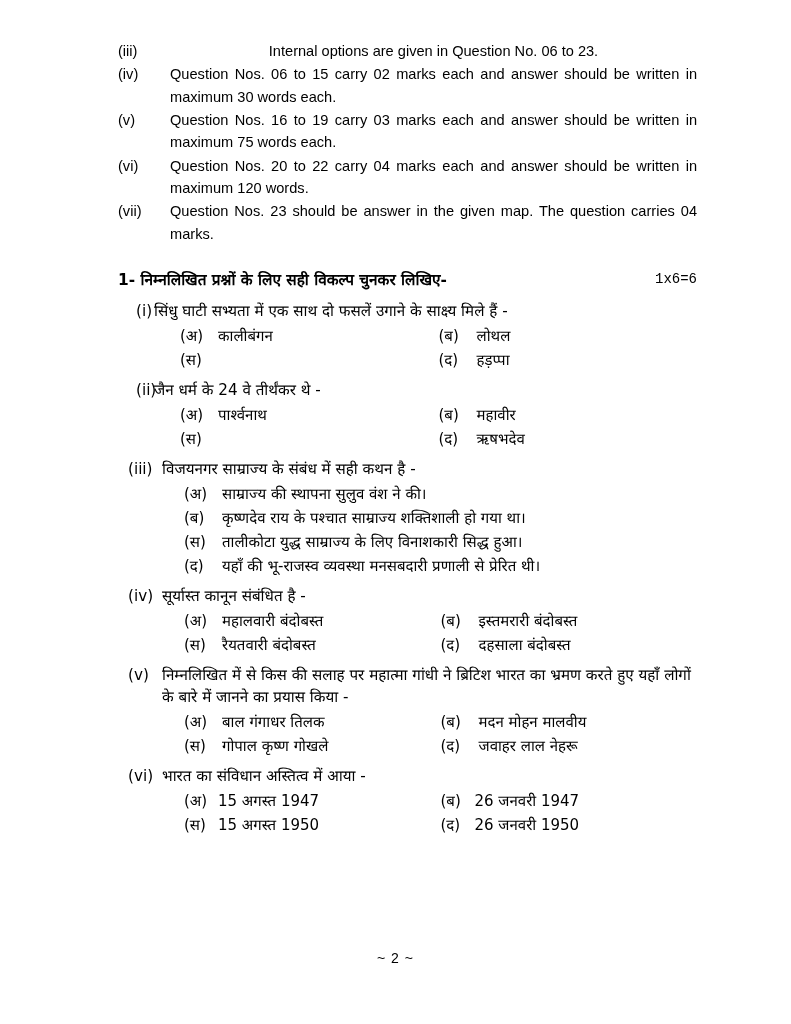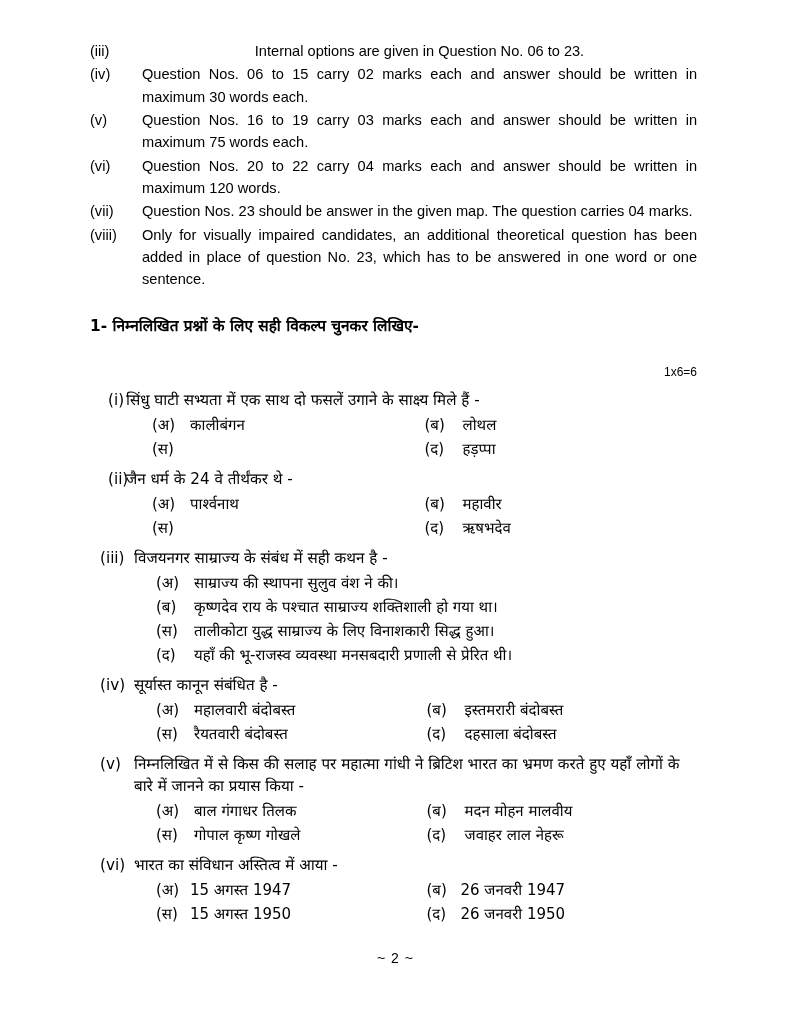--- a/index.html
+++ b/index.html
@@ -13,21 +13,21 @@
     font-family: "DejaVu Sans", sans-serif;
     color: #000000;
     position: relative;
     overflow: hidden;
   }
   .page {
     position: relative;
     width: 791px;
     height: 1024px;
     box-sizing: border-box;
-    padding: 40px 94px 0 90px;
+    padding: 40px 94px 0 118px;
   }
 
   
   .instructions {
     margin: 0;
     padding: 0;
   }
   .instr-row {
     display: flex;
     align-items: flex-start;
@@ -55,23 +55,22 @@
     display: flex;
     align-items: flex-start;
     margin-top: 24px;
     font-size: 15.4px;
     line-height: 1.5;
   }
   .q1-head .q1-text { flex: 1 1 auto; font-weight: bold; }
   .q1-head .q1-marks {
     flex: 0 0 auto;
     padding-left: 10px;
-    font-family: Liberation Sans, sans-serif;
-    font-size: 12px;
-    margin-top: 48px;
+    font-family: Liberation Mono, monospace;
+    font-size: 14px;
   }
 
   .qblock {
     margin-top: 8px;
   }
   .qline {
     display: flex;
     align-items: flex-start;
     font-size: 15.2px;
     line-height: 1.45;
@@ -152,24 +151,20 @@
     <div class="instr-row">
       <div class="instr-label">(vi)</div>
       <div class="instr-text">Question Nos. 20 to 22 carry 04 marks each and answer should be written in maximum 120 words.</div>
     </div>
 
     <div class="instr-row">
       <div class="instr-label">(vii)</div>
       <div class="instr-text">Question Nos. 23 should be answer in the given map. The question carries 04 marks.</div>
     </div>
 
-    <div class="instr-row">
-      <div class="instr-label">(viii)</div>
-      <div class="instr-text">Only for visually impaired candidates, an additional theoretical question  has been added in place of question No. 23, which has to be answered in one word or one sentence.</div>
-    </div>
 
   </div>
 
   <div class="q1-head hindi">
     <div class="q1-text">1- निम्नलिखित प्रश्नों के लिए सही विकल्प चुनकर लिखिए-</div>
     <div class="q1-marks">1x6=6</div>
   </div>
 
   <div class="qblock hindi">
     <div class="qline">

